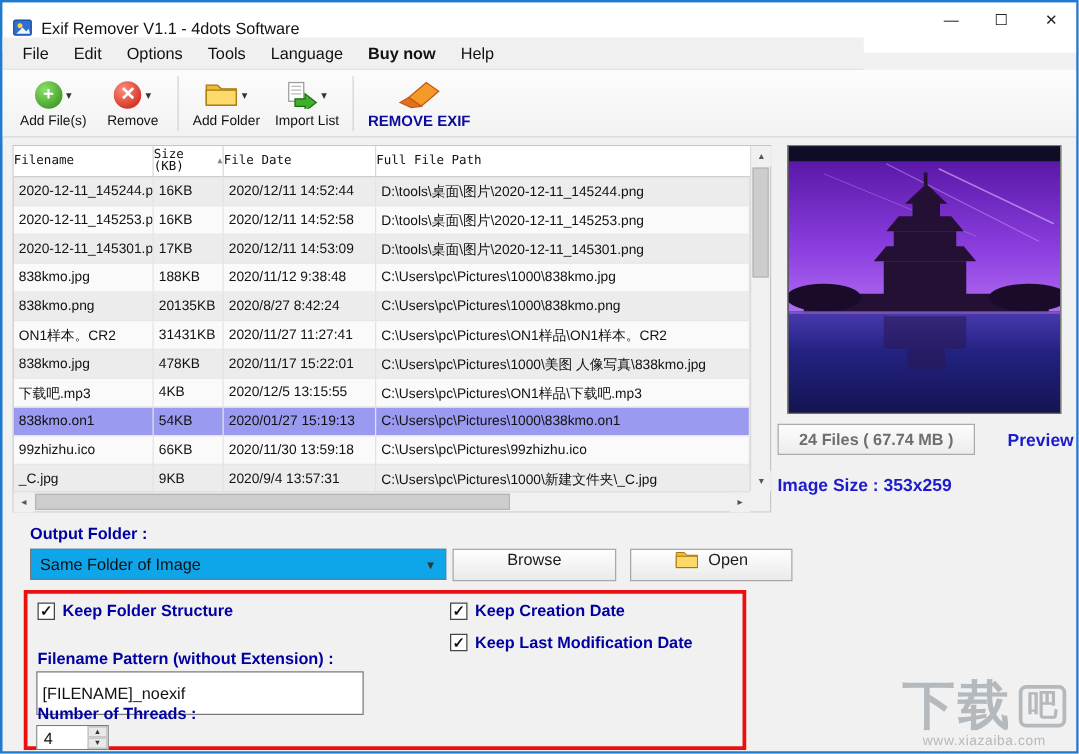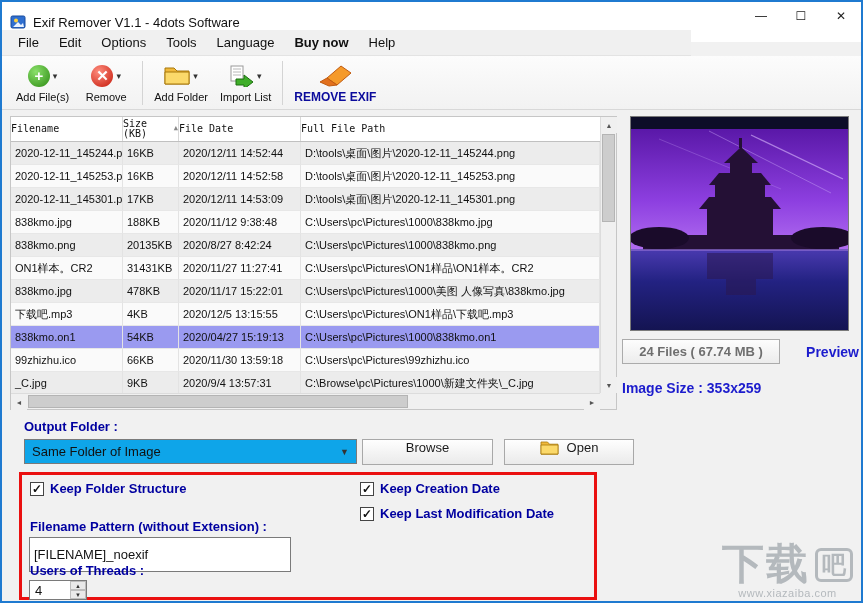--- a/index.html
+++ b/index.html
@@ -275,34 +275,34 @@
       </div>
       <div class="tr">
         <div class="td c-name">下载吧.mp3</div>
         <div class="td c-size">4KB</div>
         <div class="td c-date">2020/12/5 13:15:55</div>
         <div class="td c-path">C:\Users\pc\Pictures\ON1样品\下载吧.mp3</div>
       </div>
       <div class="tr sel">
         <div class="td c-name">838kmo.on1</div>
         <div class="td c-size">54KB</div>
-        <div class="td c-date">2020/04/27 15:19:13</div>
+        <div class="td c-date">2020/01/27 15:19:13</div>
         <div class="td c-path">C:\Users\pc\Pictures\1000\838kmo.on1</div>
       </div>
       <div class="tr">
         <div class="td c-name">99zhizhu.ico</div>
         <div class="td c-size">66KB</div>
         <div class="td c-date">2020/11/30 13:59:18</div>
         <div class="td c-path">C:\Users\pc\Pictures\99zhizhu.ico</div>
       </div>
       <div class="tr">
         <div class="td c-name">_C.jpg</div>
         <div class="td c-size">9KB</div>
         <div class="td c-date">2020/9/4 13:57:31</div>
-        <div class="td c-path">C:\Browse\pc\Pictures\1000\新建文件夹\_C.jpg</div>
+        <div class="td c-path">C:\Users\pc\Pictures\1000\新建文件夹\_C.jpg</div>
       </div>
     </div>
     <div class="vscroll">
       <span class="sc-btn v-btn-top">▲</span>
       <div class="v-thumb"></div>
       <span class="sc-btn v-btn-bottom">▼</span>
     </div>
     <div class="hscroll">
       <span class="sc-btn h-btn-left">◄</span>
       <div class="h-thumb"></div>
@@ -384,21 +384,21 @@
     <div class="cb cb-kcd">
       <span class="cb-box">✓</span>
       <span class="lbl">Keep Creation Date</span>
     </div>
     <div class="cb cb-klmd">
       <span class="cb-box">✓</span>
       <span class="lbl">Keep Last Modification Date</span>
     </div>
     <div class="lbl pattern-label">Filename Pattern (without Extension) :</div>
     <input class="pattern-input" type="text" value="[FILENAME]_noexif" style="">
-    <div class="lbl threads-label">Users of Threads :</div>
+    <div class="lbl threads-label">Number of Threads :</div>
     <div class="spinner">
       <input type="text" value="4" style="">
       <div class="spin-btns">
         <span class="spin-btn">▲</span>
         <span class="spin-btn">▼</span>
       </div>
     </div>
   </div>
 
   <div class="watermark">

